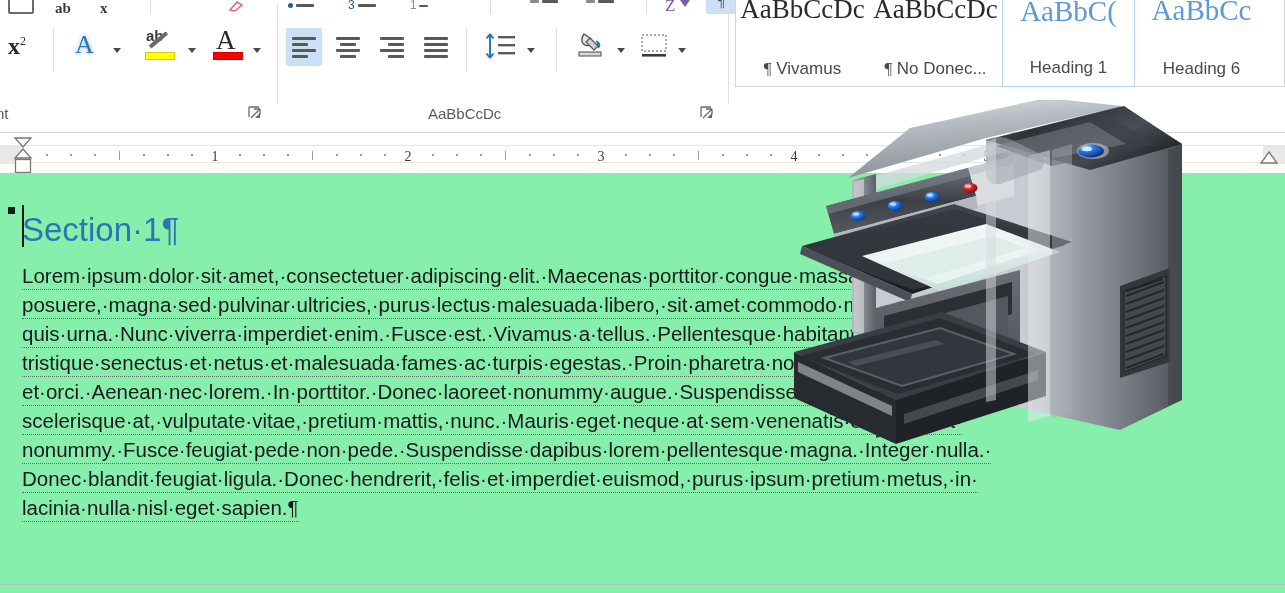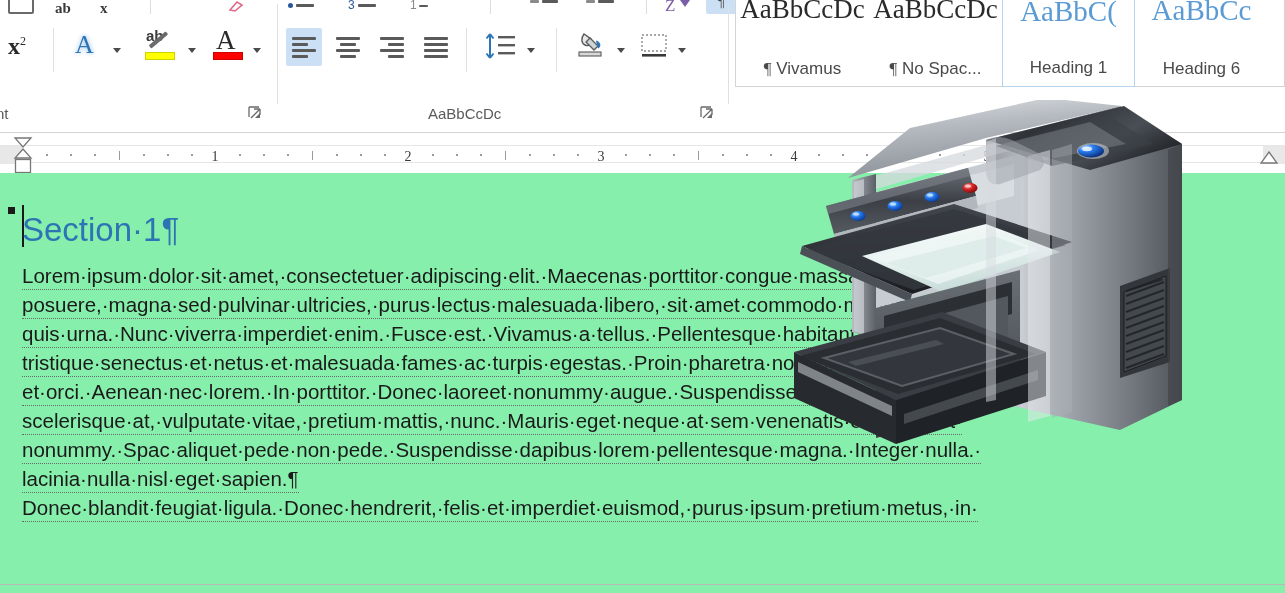--- a/index.html
+++ b/index.html
@@ -319,21 +319,21 @@
     </div>
     <div class="grp-divider" style="left:728px;"></div>
 
     <div class="styles">
       <div class="style-item">
         <div class="style-preview">AaBbCcDc</div>
         <div class="style-name"><span class="pilcrow-mark">¶</span> <span>Vivamus</span></div>
       </div>
       <div class="style-item">
         <div class="style-preview">AaBbCcDc</div>
-        <div class="style-name"><span class="pilcrow-mark">¶</span> <span>No Spac...</span></div>
+        <div class="style-name"><span class="pilcrow-mark">¶</span> <span>No Donec...</span></div>
       </div>
       <div class="style-item active">
         <div class="style-preview heading">AaBbC(</div>
         <div class="style-name">Heading 1</div>
       </div>
       <div class="style-item">
         <div class="style-preview heading">AaBbCc</div>
         <div class="style-name">Heading 6</div>
       </div>
     </div>
@@ -418,23 +418,23 @@
     <div class="caret-bar" style="left:22px;top:32px;height:42px;"></div>
     <div class="heading1">Section·1¶</div>
 
     <div class="body-block" id="body-block">
         <div class="bline"><span class="txt">Lorem·ipsum·dolor·sit·amet,·consectetuer·adipiscing·elit.·Maecenas·porttitor·congue·massa.·Fusce·</span></div>
         <div class="bline"><span class="txt">posuere,·magna·sed·pulvinar·ultricies,·purus·lectus·malesuada·libero,·sit·amet·commodo·magna·eros·</span></div>
         <div class="bline"><span class="txt">quis·urna.·Nunc·viverra·imperdiet·enim.·Fusce·est.·Vivamus·a·tellus.·Pellentesque·habitant·morbi·</span></div>
         <div class="bline"><span class="txt">tristique·senectus·et·netus·et·malesuada·fames·ac·turpis·egestas.·Proin·pharetra·nonummy·pede.·Mauris·</span></div>
         <div class="bline"><span class="txt">et·orci.·Aenean·nec·lorem.·In·porttitor.·Donec·laoreet·nonummy·augue.·Suspendisse·dui·purus,·</span></div>
         <div class="bline"><span class="txt">scelerisque·at,·vulputate·vitae,·pretium·mattis,·nunc.·Mauris·eget·neque·at·sem·venenatis·eleifend.·Ut·</span></div>
-        <div class="bline"><span class="txt">nonummy.·Spac·aliquet·pede·non·pede.·Suspendisse·dapibus·lorem·pellentesque·magna.·Integer·nulla.·</span></div>
+        <div class="bline"><span class="txt">nonummy.·Fusce·feugiat·pede·non·pede.·Suspendisse·dapibus·lorem·pellentesque·magna.·Integer·nulla.·</span></div>
+        <div class="bline"><span class="txt">Donec·blandit·feugiat·ligula.·Donec·hendrerit,·felis·et·imperdiet·euismod,·purus·ipsum·pretium·metus,·in·</span></div>
         <div class="bline"><span class="txt">lacinia·nulla·nisl·eget·sapien.¶</span></div>
-        <div class="bline"><span class="txt">Donec·blandit·feugiat·ligula.·Donec·hendrerit,·felis·et·imperdiet·euismod,·purus·ipsum·pretium·metus,·in·</span></div>
       </div>
 
     <div class="hr-bottom"></div>
   </div>
 
   <div class="printer">
     <svg width="395" height="405" viewBox="0 0 395 405">
       <defs>
         <linearGradient id="gBodyR" x1="0" y1="0" x2="1" y2="0">
           <stop offset="0%" stop-color="#8e9399"></stop>

